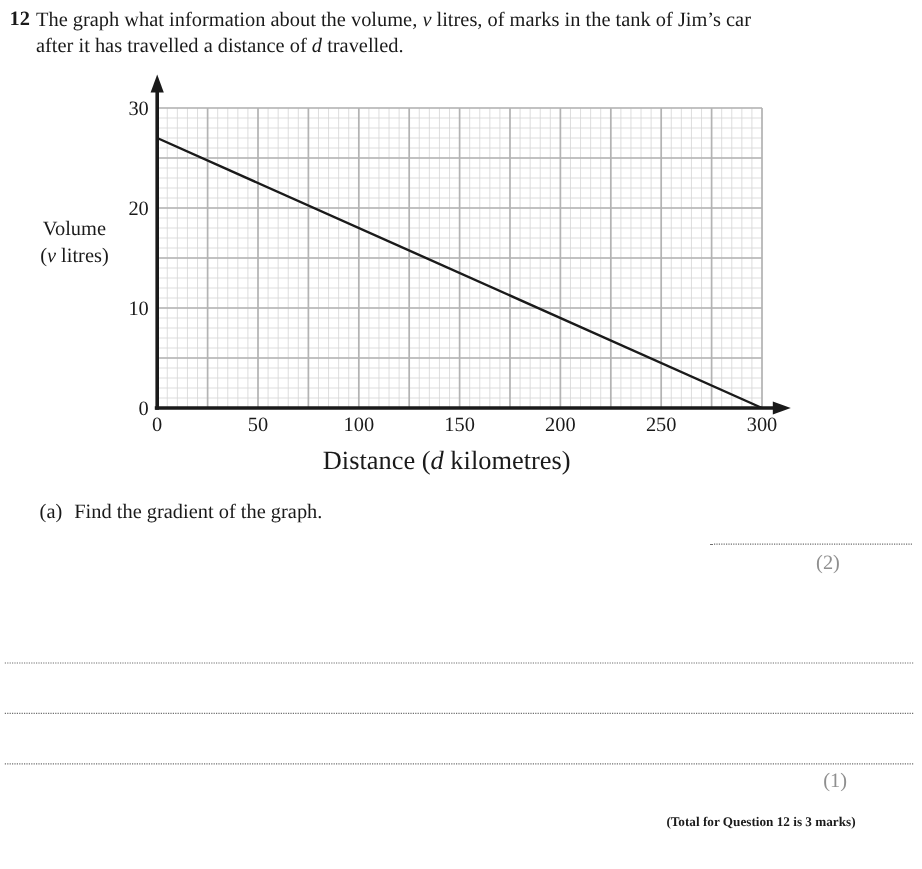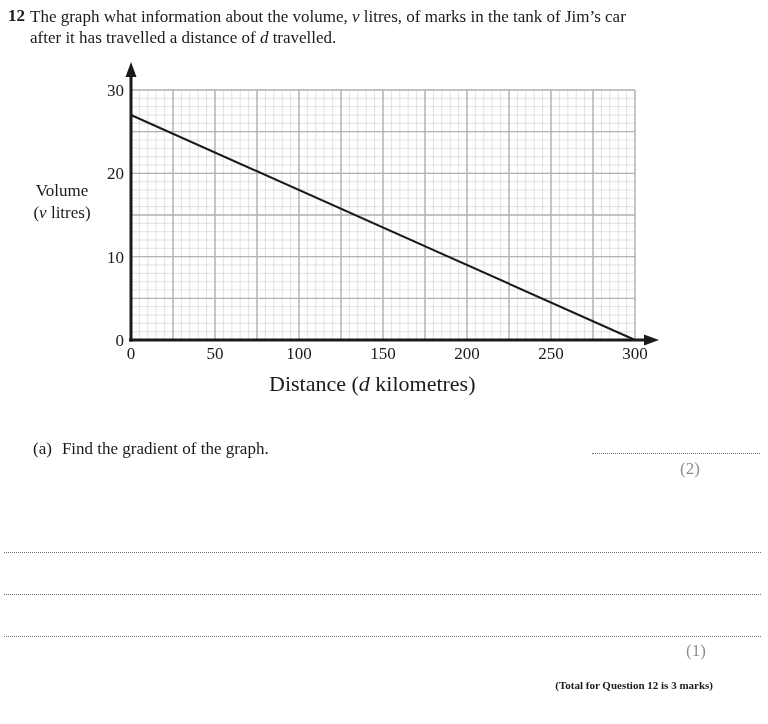--- a/index.html
+++ b/index.html
@@ -170,21 +170,21 @@
       </g>
     </svg>
 
   <div class="y-axis-label">
     <div>Volume</div>
     <div><span>(</span><span class="it">v</span><span> litres)</span></div>
   </div>
 
   <div class="x-axis-label"><span>Distance (</span><span class="it">d</span><span> kilometres)</span></div>
 
-  <div class="part-row" style="top:439px;">
+  <div class="part-row" style="top:417px;">
     <span class="part-label">(a)</span><span>Find the gradient of the graph.</span>
   </div>
 
   <div class="answer-line-short"></div>
   <div class="marks" style="left:670px;top:459px;">(2)</div>
 
 
   <div class="answer-line-full" style="top:539px;"></div>
   <div class="answer-line-full" style="top:581px;"></div>
   <div class="answer-line-full" style="top:623px;"></div>

